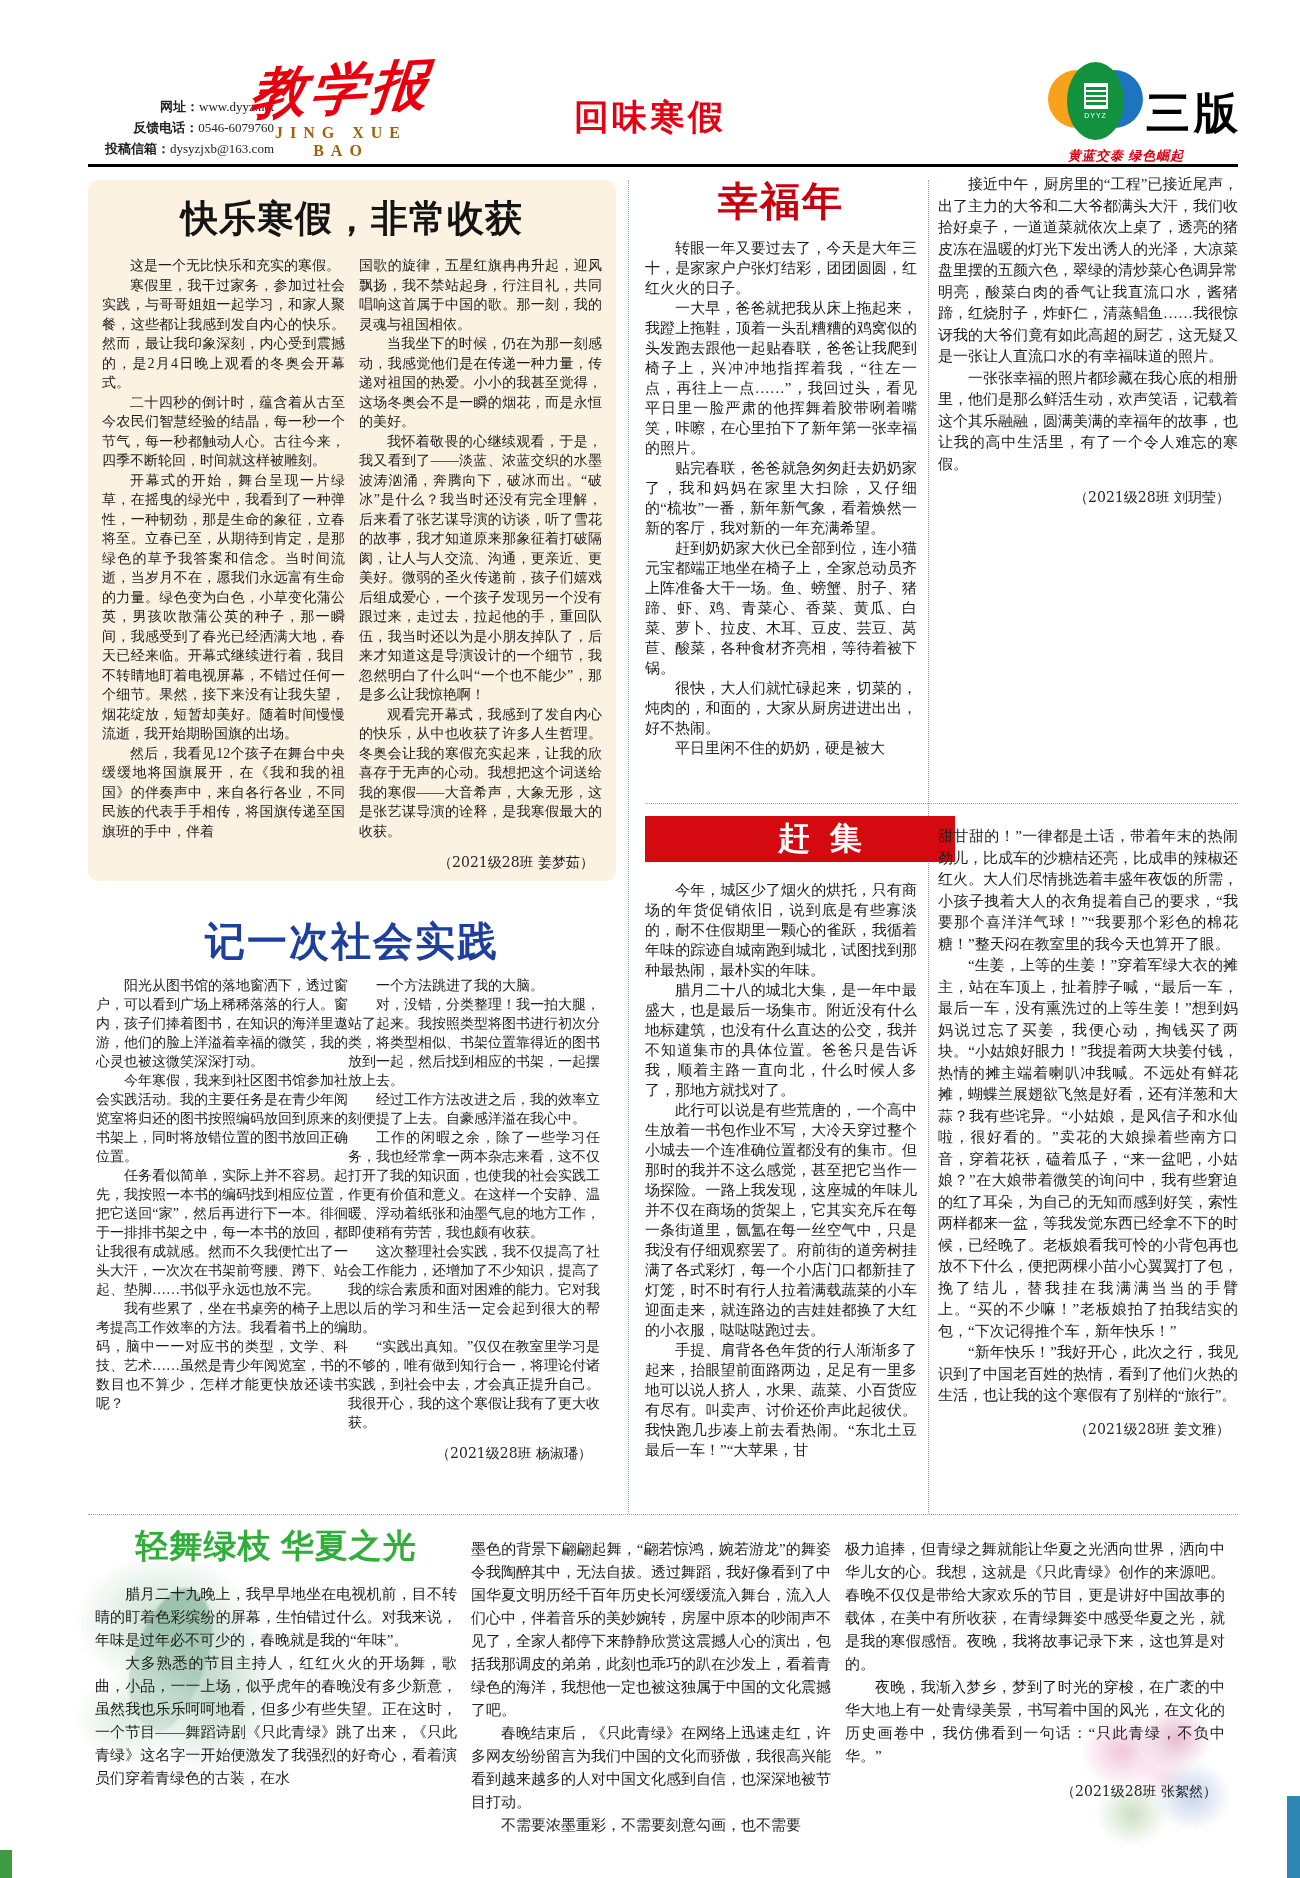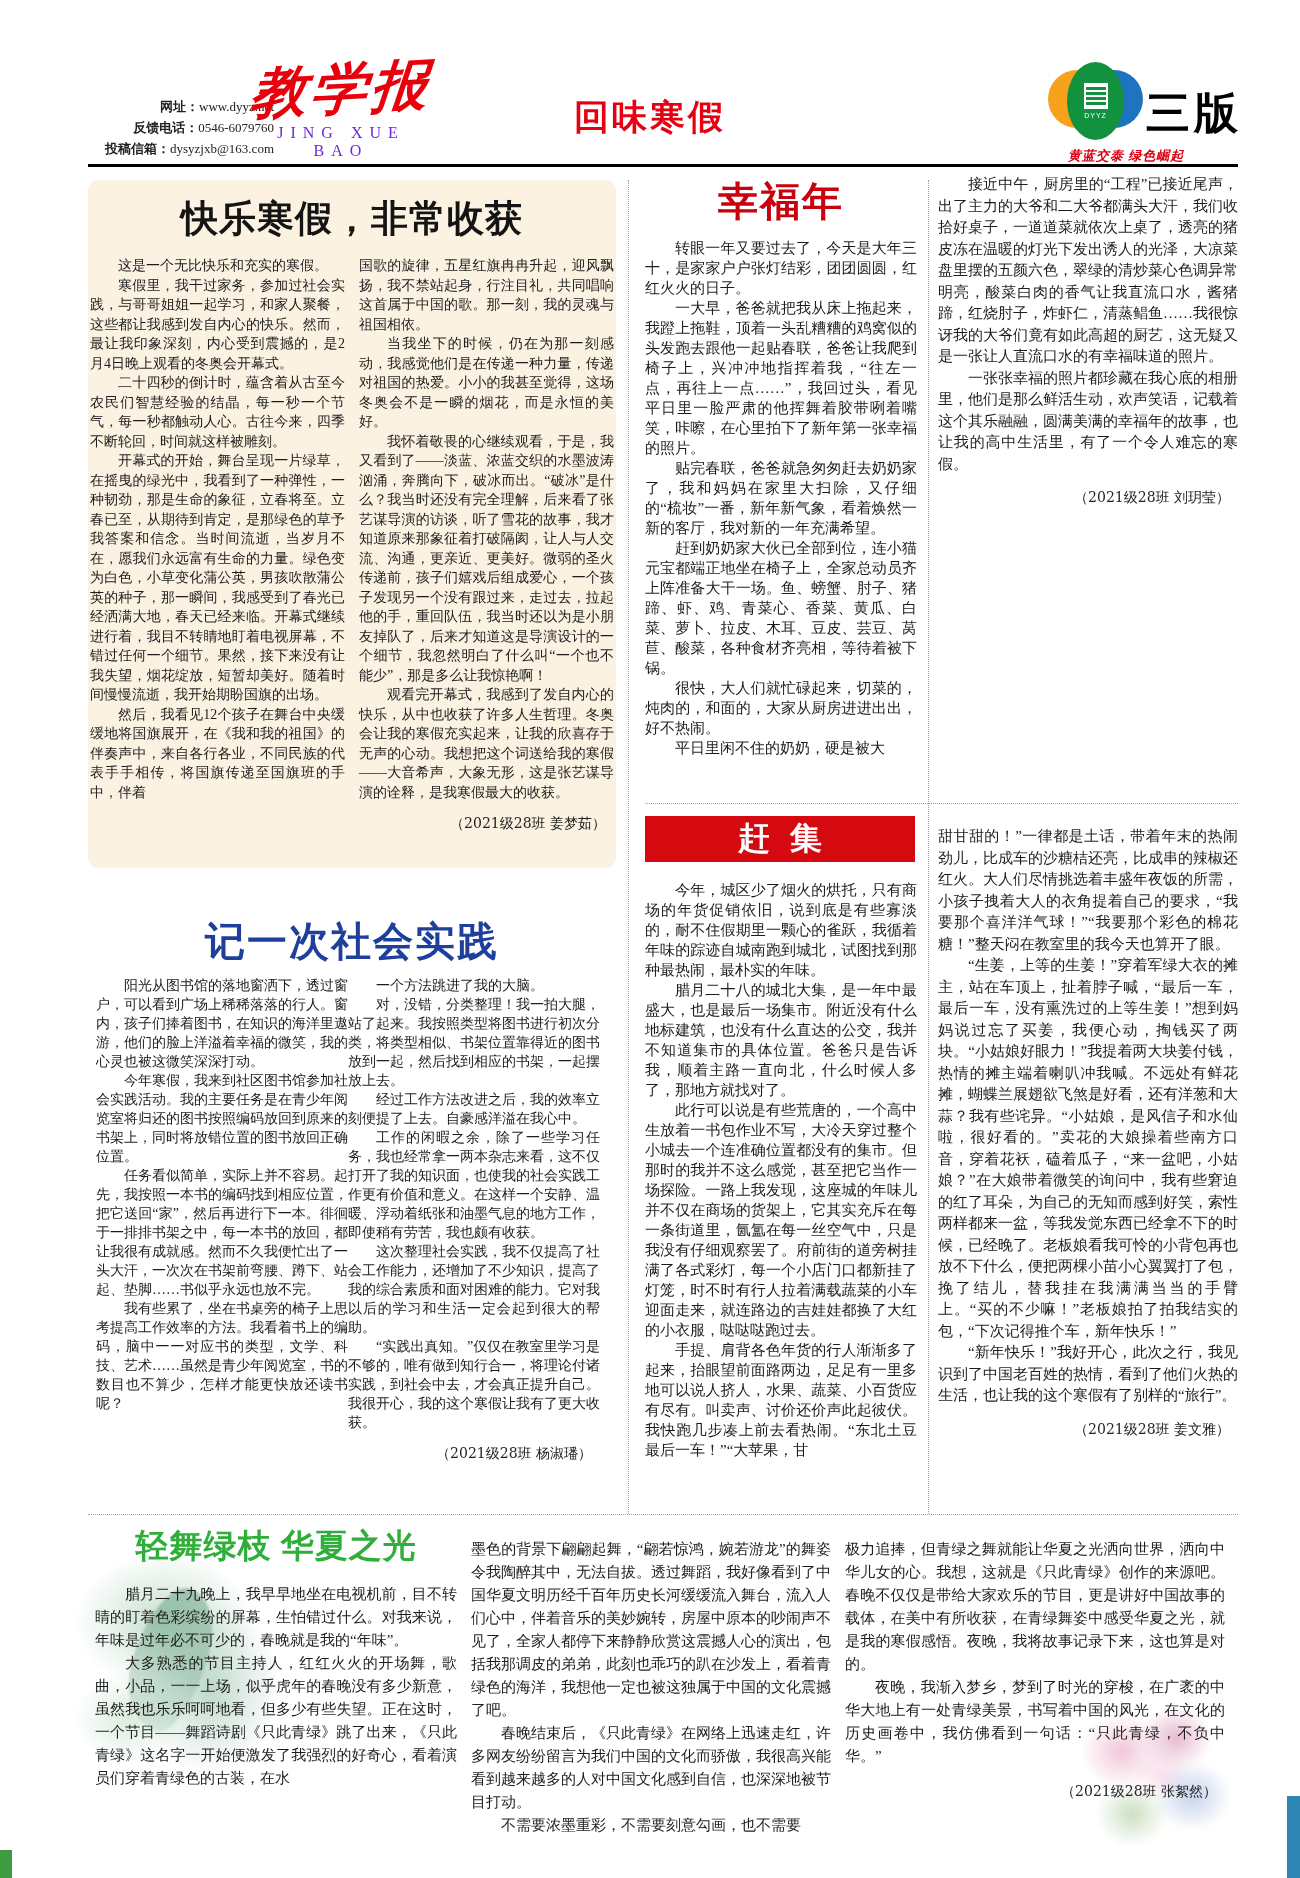--- a/index.html
+++ b/index.html
@@ -7,21 +7,21 @@
         font-family:"Liberation Serif","DejaVu Serif",serif;color:#1c1c1c;overflow:hidden;}
   .abs{position:absolute;}
 
   
   .contact{left:88px;top:96px;width:186px;font-size:13px;line-height:21px;color:#222;}
   .c-row{display:flex;justify-content:flex-end;white-space:nowrap;}
   .c-label{font-weight:bold;}
   .brand{left:246px;top:56px;width:190px;text-align:center;}
   .brand-cn{font-size:56px;font-weight:900;color:#e8000d;font-style:italic;
             letter-spacing:4px;transform:skewX(-8deg) rotate(-3deg);line-height:66px;}
-  .brand-py{font-size:16px;font-weight:normal;letter-spacing:7px;color:#6d28d9;margin-top:2px;}
+  .brand-py{font-size:16px;font-weight:bold;letter-spacing:7px;color:#a16207;margin-top:2px;}
   .theme{left:510px;top:94px;width:280px;text-align:center;font-size:35px;font-weight:900;
          color:#e60012;letter-spacing:3px;}
   .logo{left:1048px;top:62px;width:96px;height:82px;}
   .lc{position:absolute;width:58px;height:58px;border-radius:50%;top:8px;}
   .lc.o{left:0;background:#f6a21c;}
   .lc.b{left:37px;background:#1f74c0;}
   .lg{position:absolute;left:19px;top:0;width:57px;height:78px;background:#12913f;border-radius:50%;
       display:flex;flex-direction:column;align-items:center;justify-content:center;gap:3px;color:#fff;}
   .lbld{width:20px;height:22px;border:2px solid #fff;
         background:repeating-linear-gradient(180deg,#ffffff 0 2px,transparent 2px 5px);}
@@ -34,41 +34,41 @@
   
   .col p{margin:0;text-indent:2em;text-align:justify;}
   .col p.cont{text-indent:0;}
   .byline{text-align:right;padding-right:8px;margin-top:12px;font-size:14px;color:#222;
           font-family:"DejaVu Serif",serif;}
   .vline{border-left:1px dotted #9aa4b5;width:0;}
   .hline{border-top:1px dotted #9aa4b5;height:0;}
 
   
   .a1{left:88px;top:180px;width:528px;min-height:688px;background:#fcf2e2;border-radius:10px;
-      padding:10px 2px 8px;box-sizing:border-box;}
+      padding:10px 14px 8px;box-sizing:border-box;}
   .a1 h2{margin:4px 0 12px;text-align:center;font-size:37px;font-weight:900;color:#141414;letter-spacing:1px;}
   .a1 .cols{display:flex;gap:14px;}
   .a1 .col{width:calc(50% - 7px);font-size:14px;line-height:19.5px;}
 
   
   .a2t{left:645px;top:174px;width:272px;text-align:center;font-size:40px;font-weight:900;
        color:#c9000d;letter-spacing:2px;}
   .a2c1{left:645px;top:238px;width:272px;height:558px;overflow:hidden;font-size:15px;line-height:20px;}
   .a2c2{left:938px;top:174px;width:300px;font-size:15px;line-height:21.5px;}
 
   
   .a3t{left:88px;top:914px;width:528px;text-align:center;font-size:40px;font-weight:900;
        color:#1e3f9b;letter-spacing:2px;}
   .a3cols{left:96px;top:976px;width:520px;display:flex;}
   .a3cols .col{width:calc(50% - 8px);font-size:14px;line-height:19px;}
 
   
   .a4banner{left:645px;top:816px;width:270px;height:46px;background:#d40a10;color:#fff;
             display:flex;align-items:center;justify-content:center;font-size:32px;font-weight:900;
-            letter-spacing:20px;text-indent:20px;}
+            letter-spacing:20px;text-indent:20px;padding-left:40px;}
   .a4c1{left:645px;top:880px;width:272px;font-size:15px;line-height:20px;}
   .a4c2{left:938px;top:826px;width:300px;font-size:15px;line-height:21.5px;}
 
   
   .a5c1{left:95px;top:1524px;width:362px;z-index:2;}
   .a5t{text-align:center;font-size:33px;font-weight:900;color:#2fae3a;letter-spacing:1px;margin:0 0 14px;}
   .a5c1 .col,.a5c2,.a5c3{font-size:15px;line-height:23px;}
   .a5c2{left:471px;top:1538px;width:360px;z-index:2;}
   .a5c3{left:845px;top:1538px;width:380px;z-index:2;}
 

